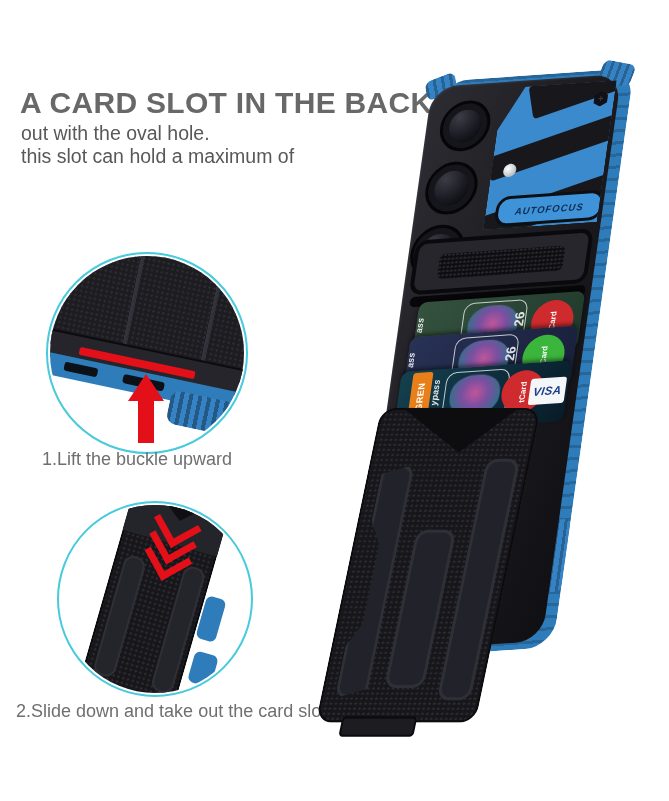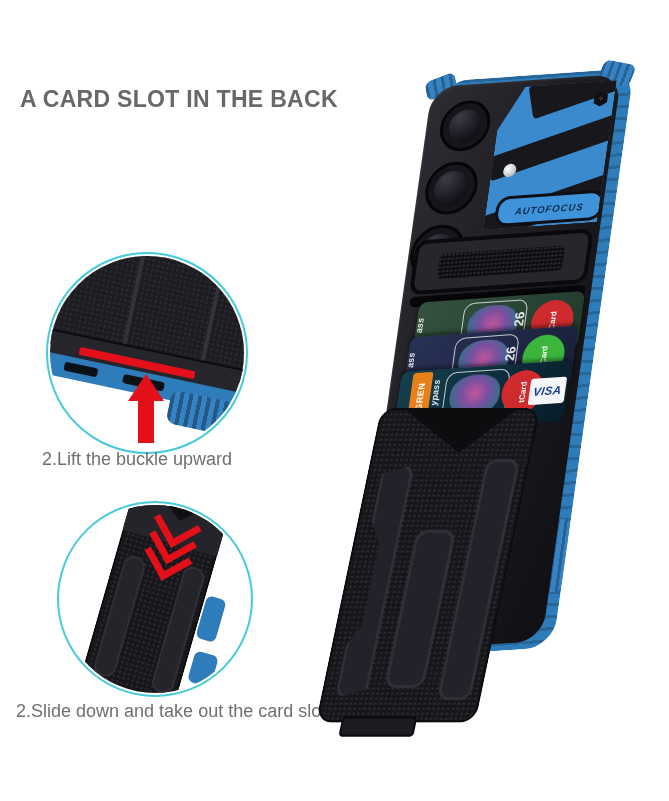--- a/index.html
+++ b/index.html
@@ -1,19 +1,19 @@
 <!DOCTYPE html>
 <html><head>
 <meta charset="utf-8">
 <style>
   html,body{margin:0;padding:0;background:#fff;}
   .stage{position:relative;width:669px;height:801px;background:#ffffff;overflow:hidden;
          font-family:"Liberation Sans", sans-serif;}
   
-  .title{position:absolute;left:20px;top:86px;font-size:23px;font-weight:700;
+  .title{position:absolute;left:20px;top:86px;font-size:30px;font-weight:700;
          color:#686868;letter-spacing:.3px;white-space:nowrap;}
   .desc{position:absolute;left:21px;top:122px;font-size:19.5px;color:#585858;
         line-height:23px;}
   .desc span{display:block;}
   .step-label{position:absolute;font-size:18px;color:#6f6f6f;white-space:nowrap;}
   .step1{left:42px;top:449px;}
   .step2{left:16px;top:701px;}
   
   .ring{position:absolute;border:2px solid #47cadb;border-radius:50%;background:#fff;}
   .ring1{left:46px;top:252px;width:198px;height:198px;}
@@ -147,38 +147,40 @@
   .slider-tab{position:absolute;left:26px;top:304px;width:72px;height:16px;background:#1c1c21;
       border:2px solid #0b0b0e;border-radius:4px;}
 </style>
 </head>
 <body>
 
 <div class="stage">
 
   <div class="title">A CARD SLOT IN THE BACK</div>
   <div class="desc">
+    <span>out with the oval hole.</span>
+    <span>this slot can hold a maximum of</span>
   </div>
 
   <div class="ring ring1">
     <div class="clip">
       <div class="c1-panel"></div>
       <div class="c1-edge">
         <div class="c1-red"></div>
       </div>
       <div class="c1-blue">
         <div class="c1-cut a"></div>
         <div class="c1-cut b"></div>
       </div>
       <div class="c1-grip"></div>
       <div class="c1-arrow-head"></div>
       <div class="c1-arrow-shaft"></div>
     </div>
   </div>
-  <div class="step-label step1">2.Lift the buckle upward</div>
+  <div class="step-label step1">1.Lift the buckle upward</div>
 
   <div class="ring ring2">
     <div class="clip">
       <div class="c2-blue a"></div>
       <div class="c2-blue b"></div>
       <div class="c2-slider">
         <div class="c2-head">
           <div class="c2-notch"></div>
         </div>
         <div class="chev v1"></div>

